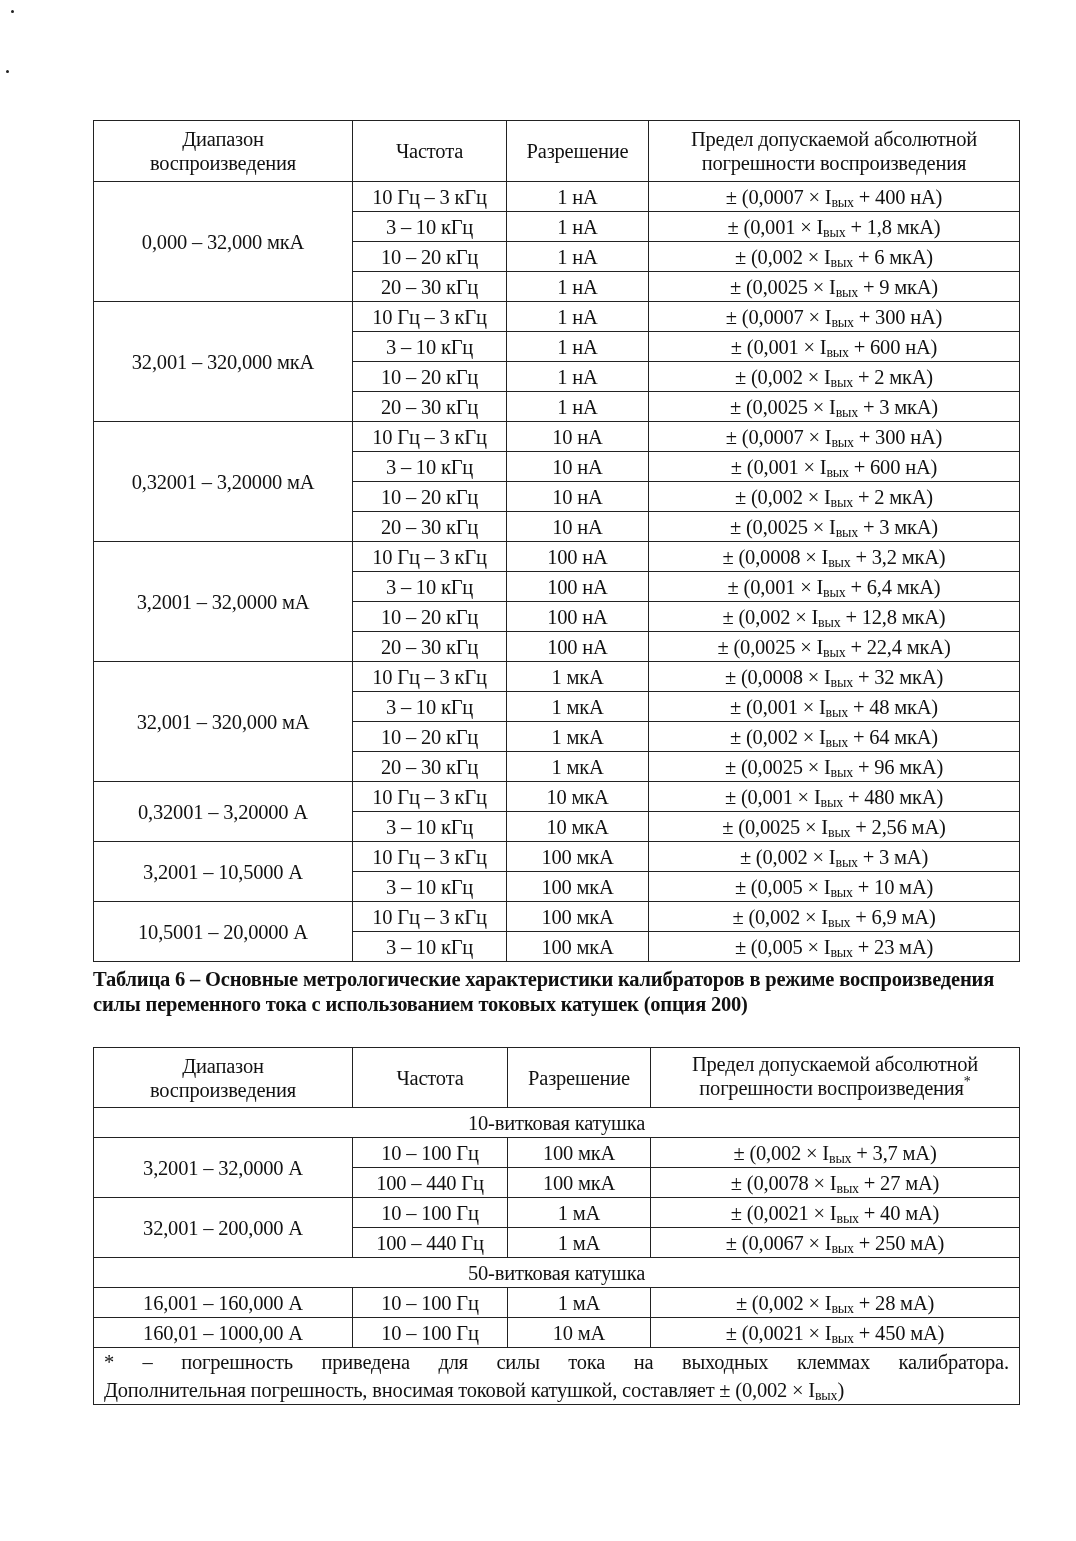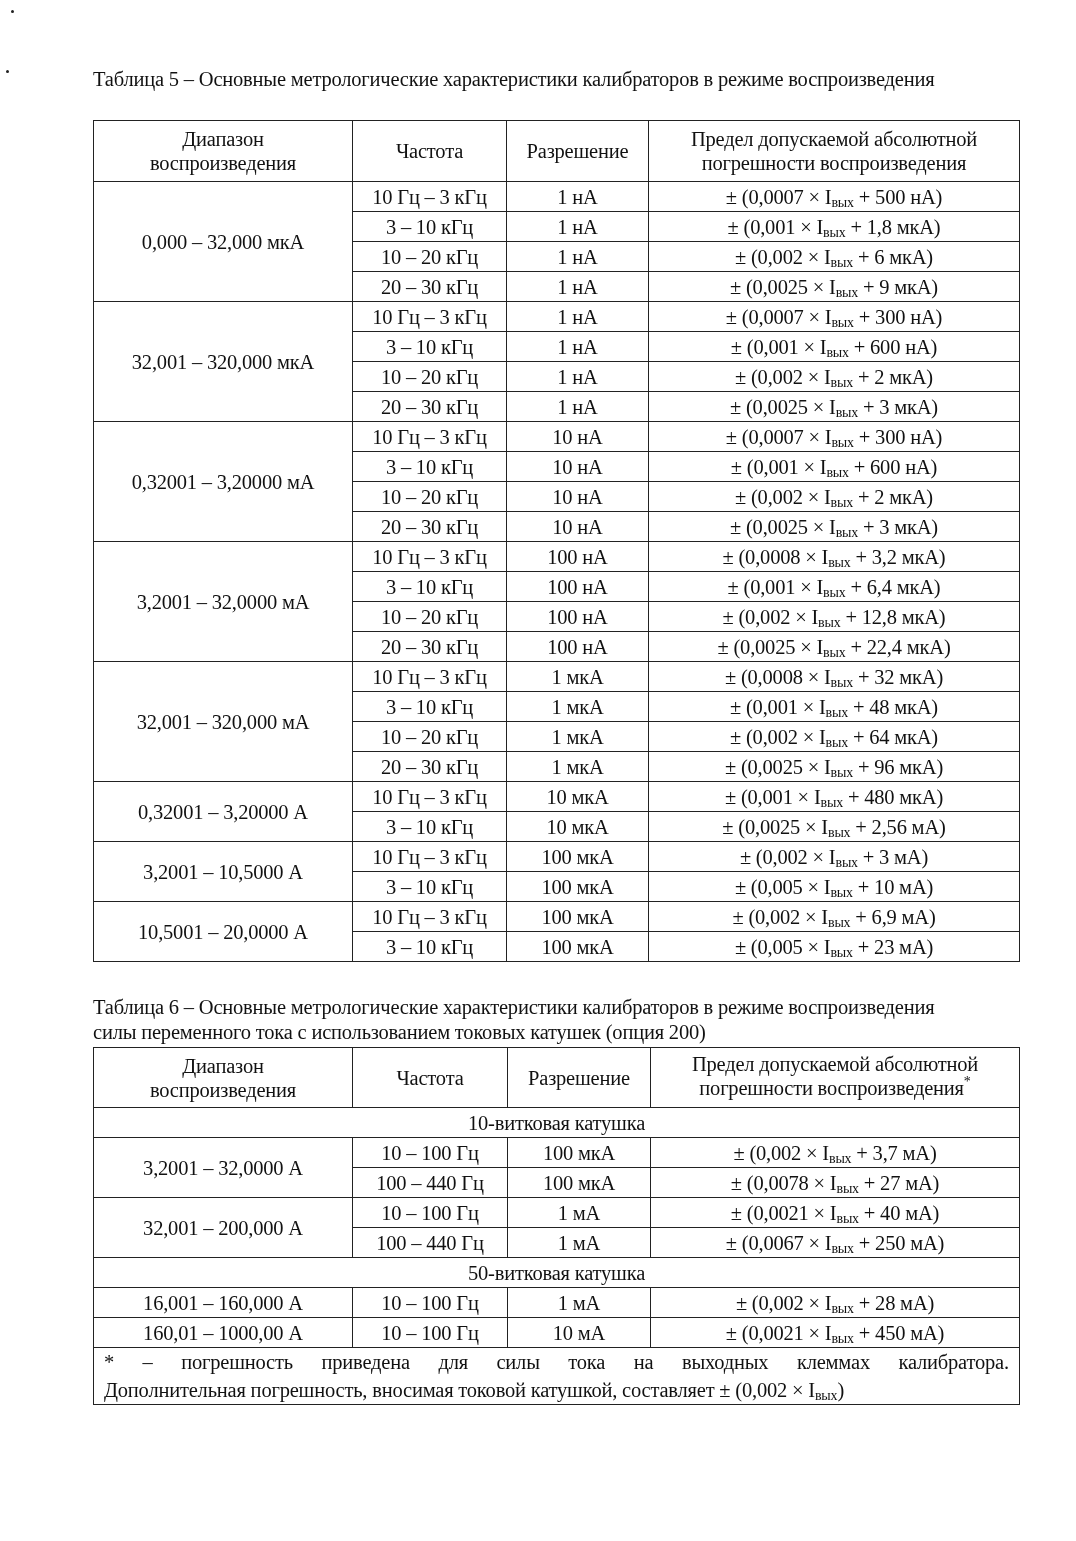--- a/index.html
+++ b/index.html
@@ -36,21 +36,20 @@
   .foot .l1 { display: flex; justify-content: space-between; }
   .foot .l1 span { display: inline-block; }
 </style>
 </head>
 <body>
 
 <span class="dot" style="left:11px; top:10px;"></span>
 <span class="dot" style="left:6px; top:70px;"></span>
 
 <div class="caption" style="top:67px;">
-  <div>Таблица 5 – Основные метрологические характеристики калибраторов в режиме воспроизведения</div>
 </div>
 
 <table id="t5">
   <colgroup>
     <col style="width:259px">
       <col style="width:154px">
       <col style="width:142px">
       <col style="width:371px">
   </colgroup>
   <thead>
@@ -65,21 +64,21 @@
         <div>Предел допускаемой абсолютной</div>
         <div>погрешности воспроизведения</div>
       </th>
     </tr>
   </thead>
   <tbody id="t5-body">
       <tr>
         <td rowspan="4">0,000 – 32,000 мкА</td>
         <td>10 Гц – 3 кГц</td>
         <td>1 нА</td>
-        <td><span>± (0,0007 × I</span><sub>вых</sub><span> + 500 нА)</span></td>
+        <td><span>± (0,0007 × I</span><sub>вых</sub><span> + 400 нА)</span></td>
       </tr>
       <tr>
         <td>3 – 10 кГц</td>
         <td>1 нА</td>
         <td><span>± (0,001 × I</span><sub>вых</sub><span> + 1,8 мкА)</span></td>
       </tr>
       <tr>
         <td>10 – 20 кГц</td>
         <td>1 нА</td>
         <td><span>± (0,002 × I</span><sub>вых</sub><span> + 6 мкА)</span></td>
@@ -202,21 +201,21 @@
         <td><span>± (0,002 × I</span><sub>вых</sub><span> + 6,9 мА)</span></td>
       </tr>
       <tr>
         <td>3 – 10 кГц</td>
         <td>100 мкА</td>
         <td><span>± (0,005 × I</span><sub>вых</sub><span> + 23 мА)</span></td>
       </tr>
     </tbody>
 </table>
 
-<div class="caption" style="top:995px;">
+<div class="caption" style="top:967px;font-weight:bold;">
   <div>Таблица 6 – Основные метрологические характеристики калибраторов в режиме воспроизведения</div>
   <div>силы переменного тока с использованием токовых катушек (опция 200)</div>
 </div>
 
 <table id="t6">
   <colgroup>
     <col style="width:259px">
       <col style="width:155px">
       <col style="width:143px">
       <col style="width:369px">

